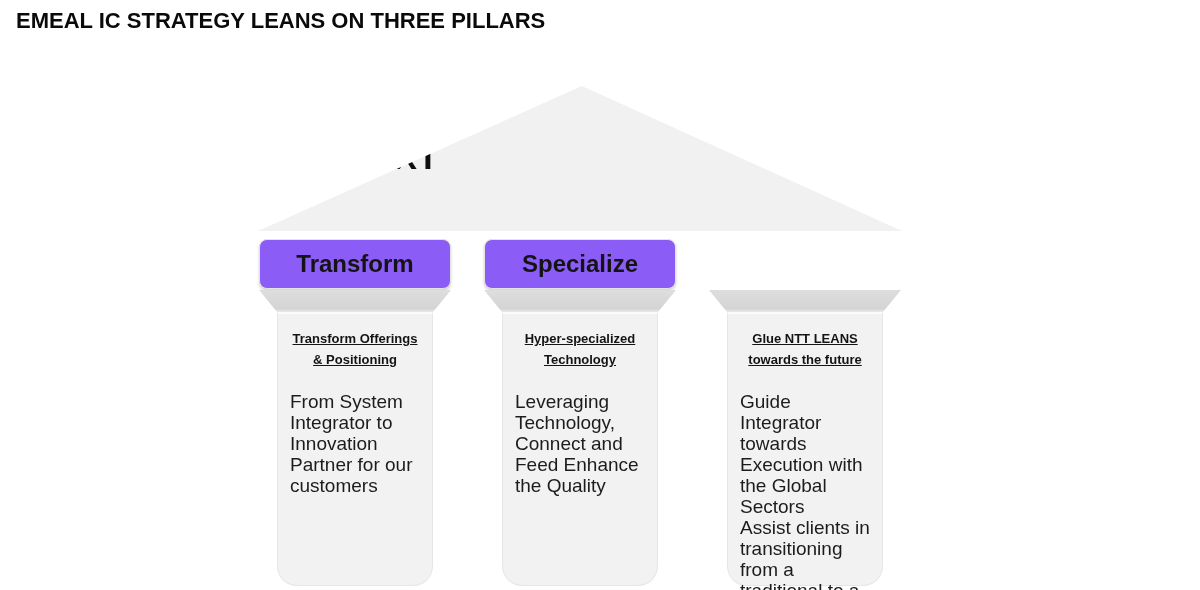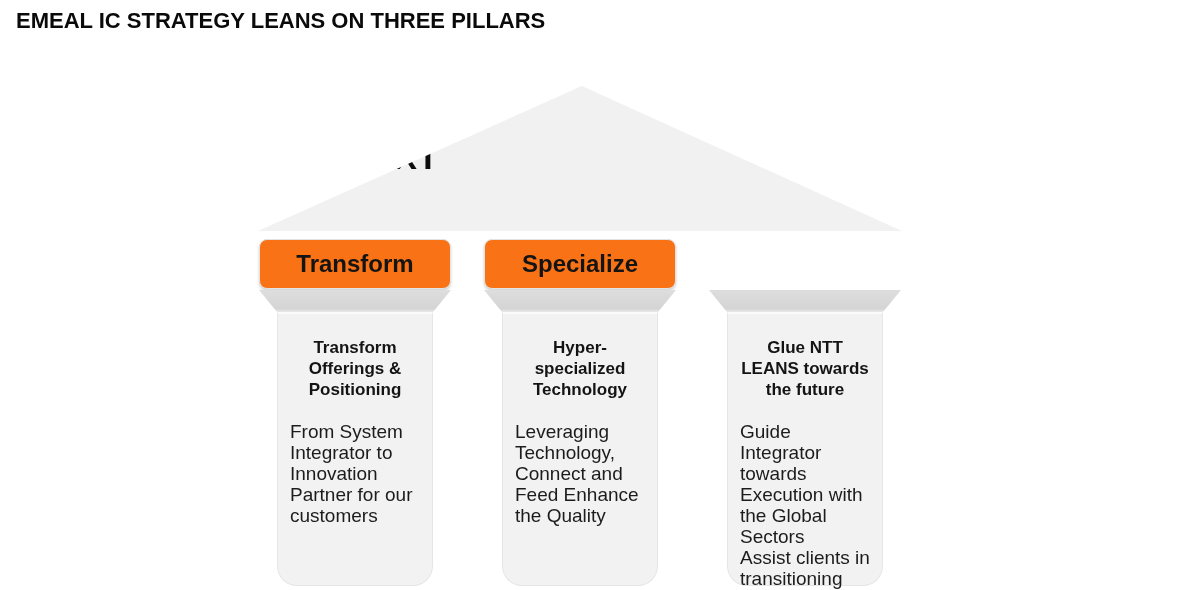--- a/index.html
+++ b/index.html
@@ -42,21 +42,21 @@
 
   
   .pillar { position: absolute; top: 0; width: 192px; height: 502px; }
   .pillar-0 { left: 1px; }
   .pillar-1 { left: 226px; }
   .pillar-2 { left: 451px; }
 
   .pillar-header {
     position: absolute; left: 0; top: 153px;
     width: 192px; height: 50px;
-    background: #f97316;
+    background: #8b5cf6;
     border: 1px solid #e3e3e3;
     border-radius: 8px;
     box-shadow: 0 2px 3px rgba(0,0,0,0.18);
     display: flex; align-items: center; justify-content: center;
     font-size: 24px; font-weight: bold; color: #141414;
   }
 
   .pillar-capital {
     position: absolute; left: 0; top: 204px;
     width: 192px; height: 22px;
@@ -67,23 +67,23 @@
   .pillar-shaft {
     position: absolute; left: 18px; top: 226px;
     width: 156px; height: 274px;
     background: #f2f2f2;
     border: 1px solid #e6e6e6;
     border-top: 2px solid #fbfbfb;
     border-radius: 0 0 20px 20px;
   }
 
   .pillar-heading {
-    margin: 23px 13px 0;
-    font-size: 17px; font-weight: bold; line-height: 21px;
-    text-align: center; color: #141414;
+    margin: 14px 13px 0;
+    font-size: 13px; font-weight: bold; line-height: 21px;
+    text-align: center; color: #141414; text-decoration: underline;
   }
   .pillar-body { margin: 21px 12px 0; }
   .pillar-para {
     font-size: 19px; line-height: 21px;
     text-align: left; color: #1c1c1c;
   }
 </style>
 </head>
 <body>
 

